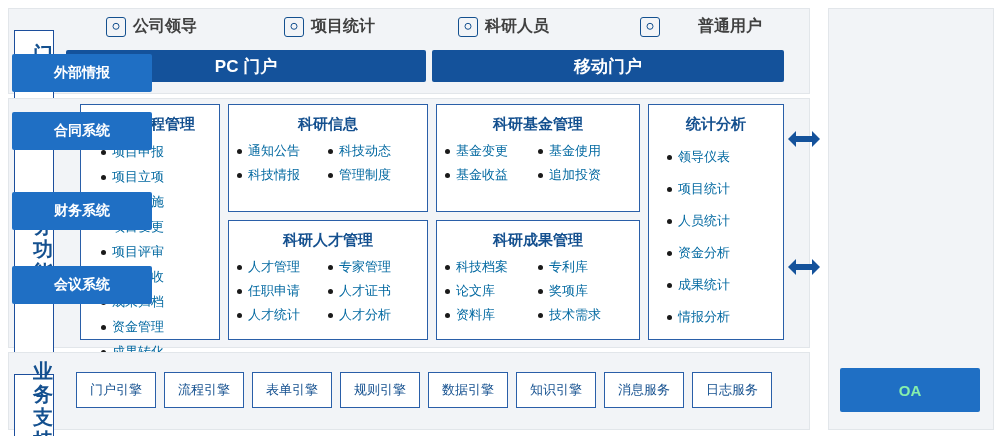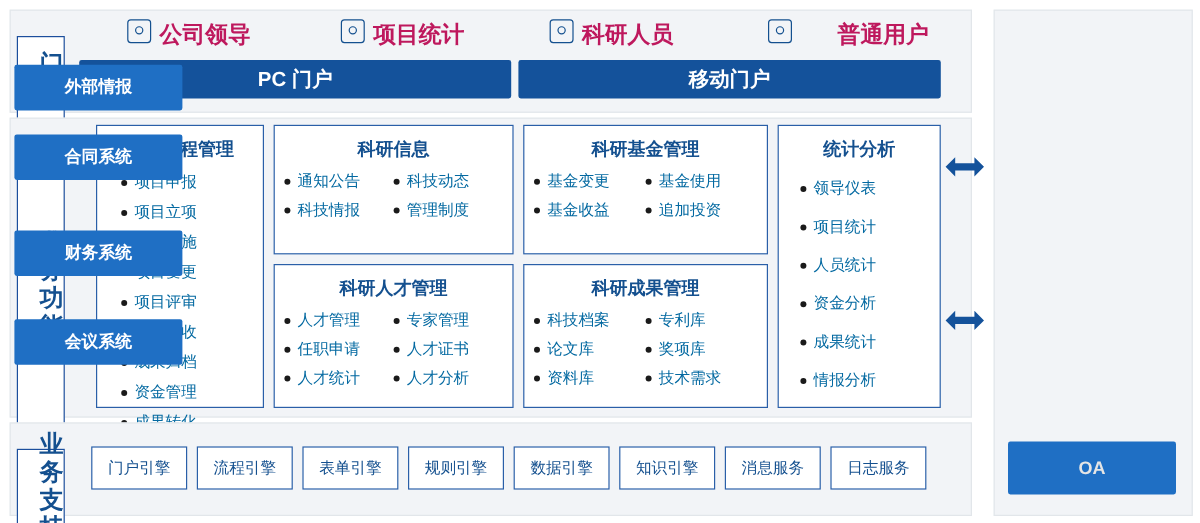--- a/index.html
+++ b/index.html
@@ -37,22 +37,22 @@
   }
   .li::before{
     content:"";width:5px;height:5px;border-radius:50%;
     background:#1a1a1a;display:inline-block;margin-right:6px;flex:none;
   }
 
   
   #portal-panel{position:absolute;left:8px;top:8px;width:800px;height:84px;}
   #portal-side{position:absolute;left:14px;top:14px;height:72px;}
   .role{
-    position:absolute;top:16px;display:flex;align-items:flex-start;
-    font-size:19px;font-weight:bold;color:#be185d;
+    position:absolute;top:16px;display:flex;align-items:flex-end;
+    font-size:16px;font-weight:bold;color:#404040;
   }
   .role .ic{
     width:20px;height:20px;margin-right:7px;display:inline-block;
     border:1.6px solid #14508f;border-radius:3px;box-sizing:border-box;
     position:relative;
   }
   .role .ic::after{
     content:"";position:absolute;left:50%;top:50%;width:7px;height:7px;
     border:1.6px solid #14508f;border-radius:50%;
     transform:translate(-50%,-60%);box-sizing:border-box;
@@ -94,21 +94,21 @@
 
   
   #sys-panel{position:absolute;left:828px;top:8px;width:164px;height:420px;}
   .sys{
     position:absolute;left:12px;width:140px;height:38px;
     background:#1f6fc4;color:#ffffff;font-size:14px;font-weight:bold;
     display:flex;align-items:center;justify-content:center;border-radius:2px;
   }
   #sys-0{top:54px;} #sys-1{top:112px;} #sys-2{top:192px;} #sys-3{top:266px;}
   #sys-oa{position:absolute;left:840px;top:368px;width:140px;height:44px;
-    background:#1f6fc4;color:#e5e5e5;font-size:15px;font-weight:bold;
+    background:#1f6fc4;color:#86efac;font-size:15px;font-weight:bold;
     display:flex;align-items:center;justify-content:center;border-radius:2px;}
 
   
   .arrow{position:absolute;width:36px;height:22px;}
   #arrow-top{left:786px;top:128px;}
   #arrow-bottom{left:786px;top:256px;}
 </style>
 </head>
 <body>
 

